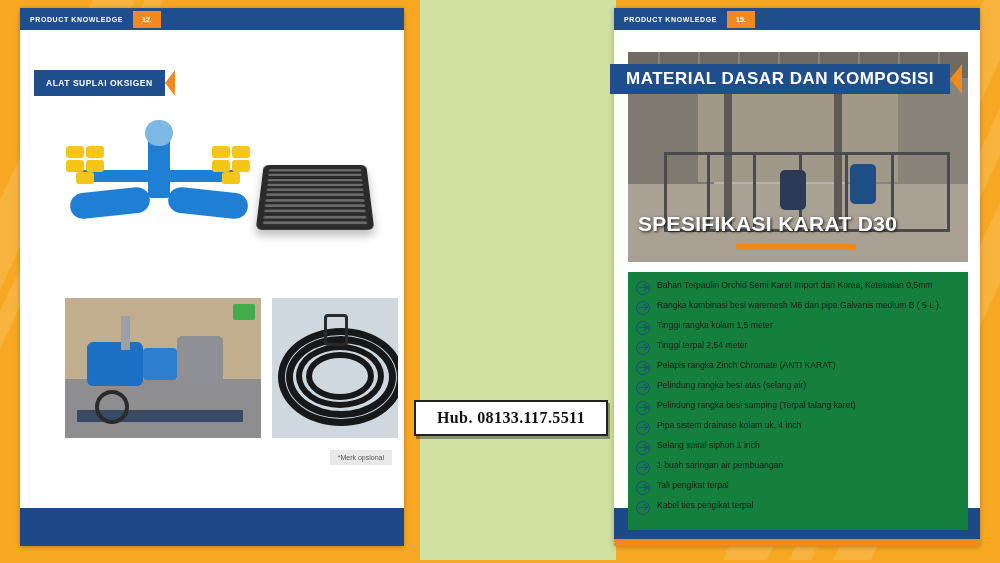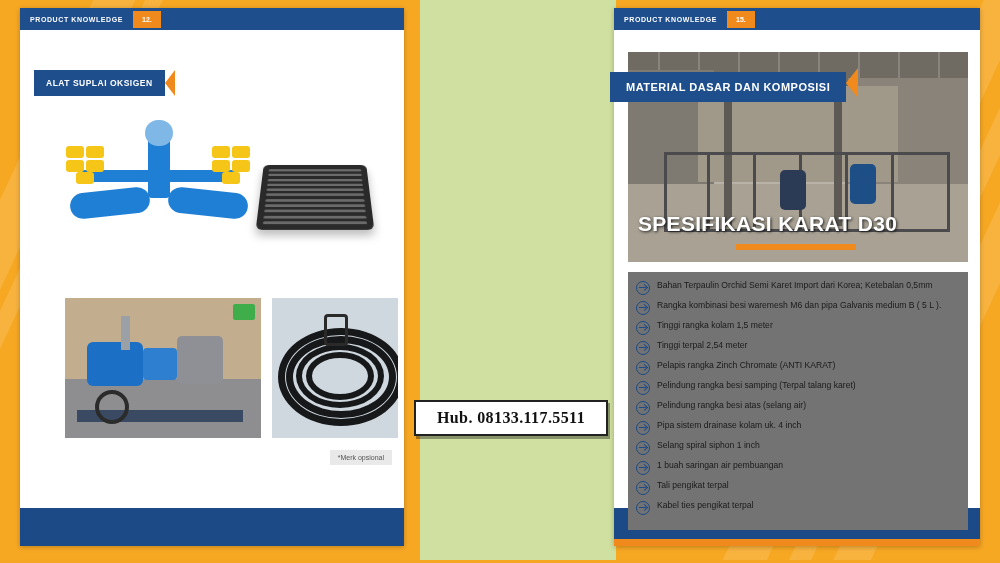--- a/index.html
+++ b/index.html
@@ -41,21 +41,21 @@
   .ribbon .tri{width:0;height:0;border-top:13px solid transparent;border-bottom:13px solid transparent;
                border-right:10px solid #f08a1d;}
   .ribbon .txt{background:#1e4e8c;color:#fff;font-weight:bold;letter-spacing:.5px;
                padding:0 12px;height:26px;line-height:26px;}
 
   .left-ribbon{left:14px;top:62px;}
   .left-ribbon .txt{font-size:8.5px;}
   .left-ribbon .tri{border-top-width:13px;border-bottom-width:13px;}
 
   .right-ribbon{left:610px;top:64px;z-index:5;}
-  .right-ribbon .txt{font-size:11px;height:30px;line-height:30px;padding:0 16px;margin-top:8px;}
+  .right-ribbon .txt{font-size:17px;height:30px;line-height:30px;padding:0 16px;}
   .right-ribbon .tri{border-top-width:15px;border-bottom-width:15px;border-right-width:12px;}
 
   
   .botband{position:absolute;left:0;bottom:0;width:100%;height:38px;background:#1b4a86;}
   .botband .strip{position:absolute;left:0;bottom:0;width:100%;height:7px;background:#f08a1d;}
 
   
   .l-photo-area{position:absolute;left:0;top:90px;width:100%;height:380px;}
 
   
@@ -124,21 +124,21 @@
   .r-photo .p1{left:96px;top:24px;height:150px;}
   .r-photo .p2{left:206px;top:24px;height:150px;}
   .r-photo .worker{position:absolute;width:26px;height:40px;background:#2b3b55;border-radius:5px;}
   .r-photo .w1{left:152px;top:118px;}
   .r-photo .w2{left:222px;top:112px;background:#1d4f86;}
   .spesifikasi{position:absolute;left:10px;bottom:26px;color:#fff;font-size:21px;font-weight:bold;
                text-shadow:1px 1px 3px rgba(0,0,0,.8);letter-spacing:.3px;}
   .underline{position:absolute;left:108px;bottom:12px;width:120px;height:6px;background:#f08a1d;}
 
   
-  .spec-box{position:absolute;left:628px;top:272px;width:340px;background:#737373;padding:8px 8px 10px 8px;
+  .spec-box{position:absolute;left:628px;top:272px;width:340px;background:#15803d;padding:8px 8px 10px 8px;
             box-sizing:border-box;}
   .spec-item{display:flex;align-items:flex-start;margin:0 0 5px 0;}
   .spec-item .ico{flex:0 0 auto;width:12px;height:12px;border:1.3px solid #1b4a86;border-radius:50%;
                   margin-right:7px;margin-top:1px;position:relative;}
   .spec-item .ico:before{content:"";position:absolute;left:2px;top:5px;width:7px;height:1.3px;background:#1b4a86;}
   .spec-item .ico:after{content:"";position:absolute;left:5px;top:3px;width:4px;height:4px;
                         border-top:1.3px solid #1b4a86;border-right:1.3px solid #1b4a86;transform:rotate(45deg);}
   .spec-item .txt{font-size:8.6px;color:#1a1a1a;line-height:1.35;}
 </style>
 </head>
@@ -297,25 +297,25 @@
     <div class="spec-item">
       <span class="ico"></span>
       <span class="txt">Tinggi terpal 2,54 meter</span>
     </div>
     <div class="spec-item">
       <span class="ico"></span>
       <span class="txt">Pelapis rangka Zinch Chromate (ANTI KARAT)</span>
     </div>
     <div class="spec-item">
       <span class="ico"></span>
+      <span class="txt">Pelindung rangka besi atas (selang air)</span>
+    </div>
+    <div class="spec-item">
+      <span class="ico"></span>
       <span class="txt">Pelindung rangka besi samping (Terpal talang karet)</span>
-    </div>
-    <div class="spec-item">
-      <span class="ico"></span>
-      <span class="txt">Pelindung rangka besi atas (selang air)</span>
     </div>
     <div class="spec-item">
       <span class="ico"></span>
       <span class="txt">Pipa sistem drainase kolam uk. 4 inch</span>
     </div>
     <div class="spec-item">
       <span class="ico"></span>
       <span class="txt">Selang spiral siphon 1 inch</span>
     </div>
     <div class="spec-item">

